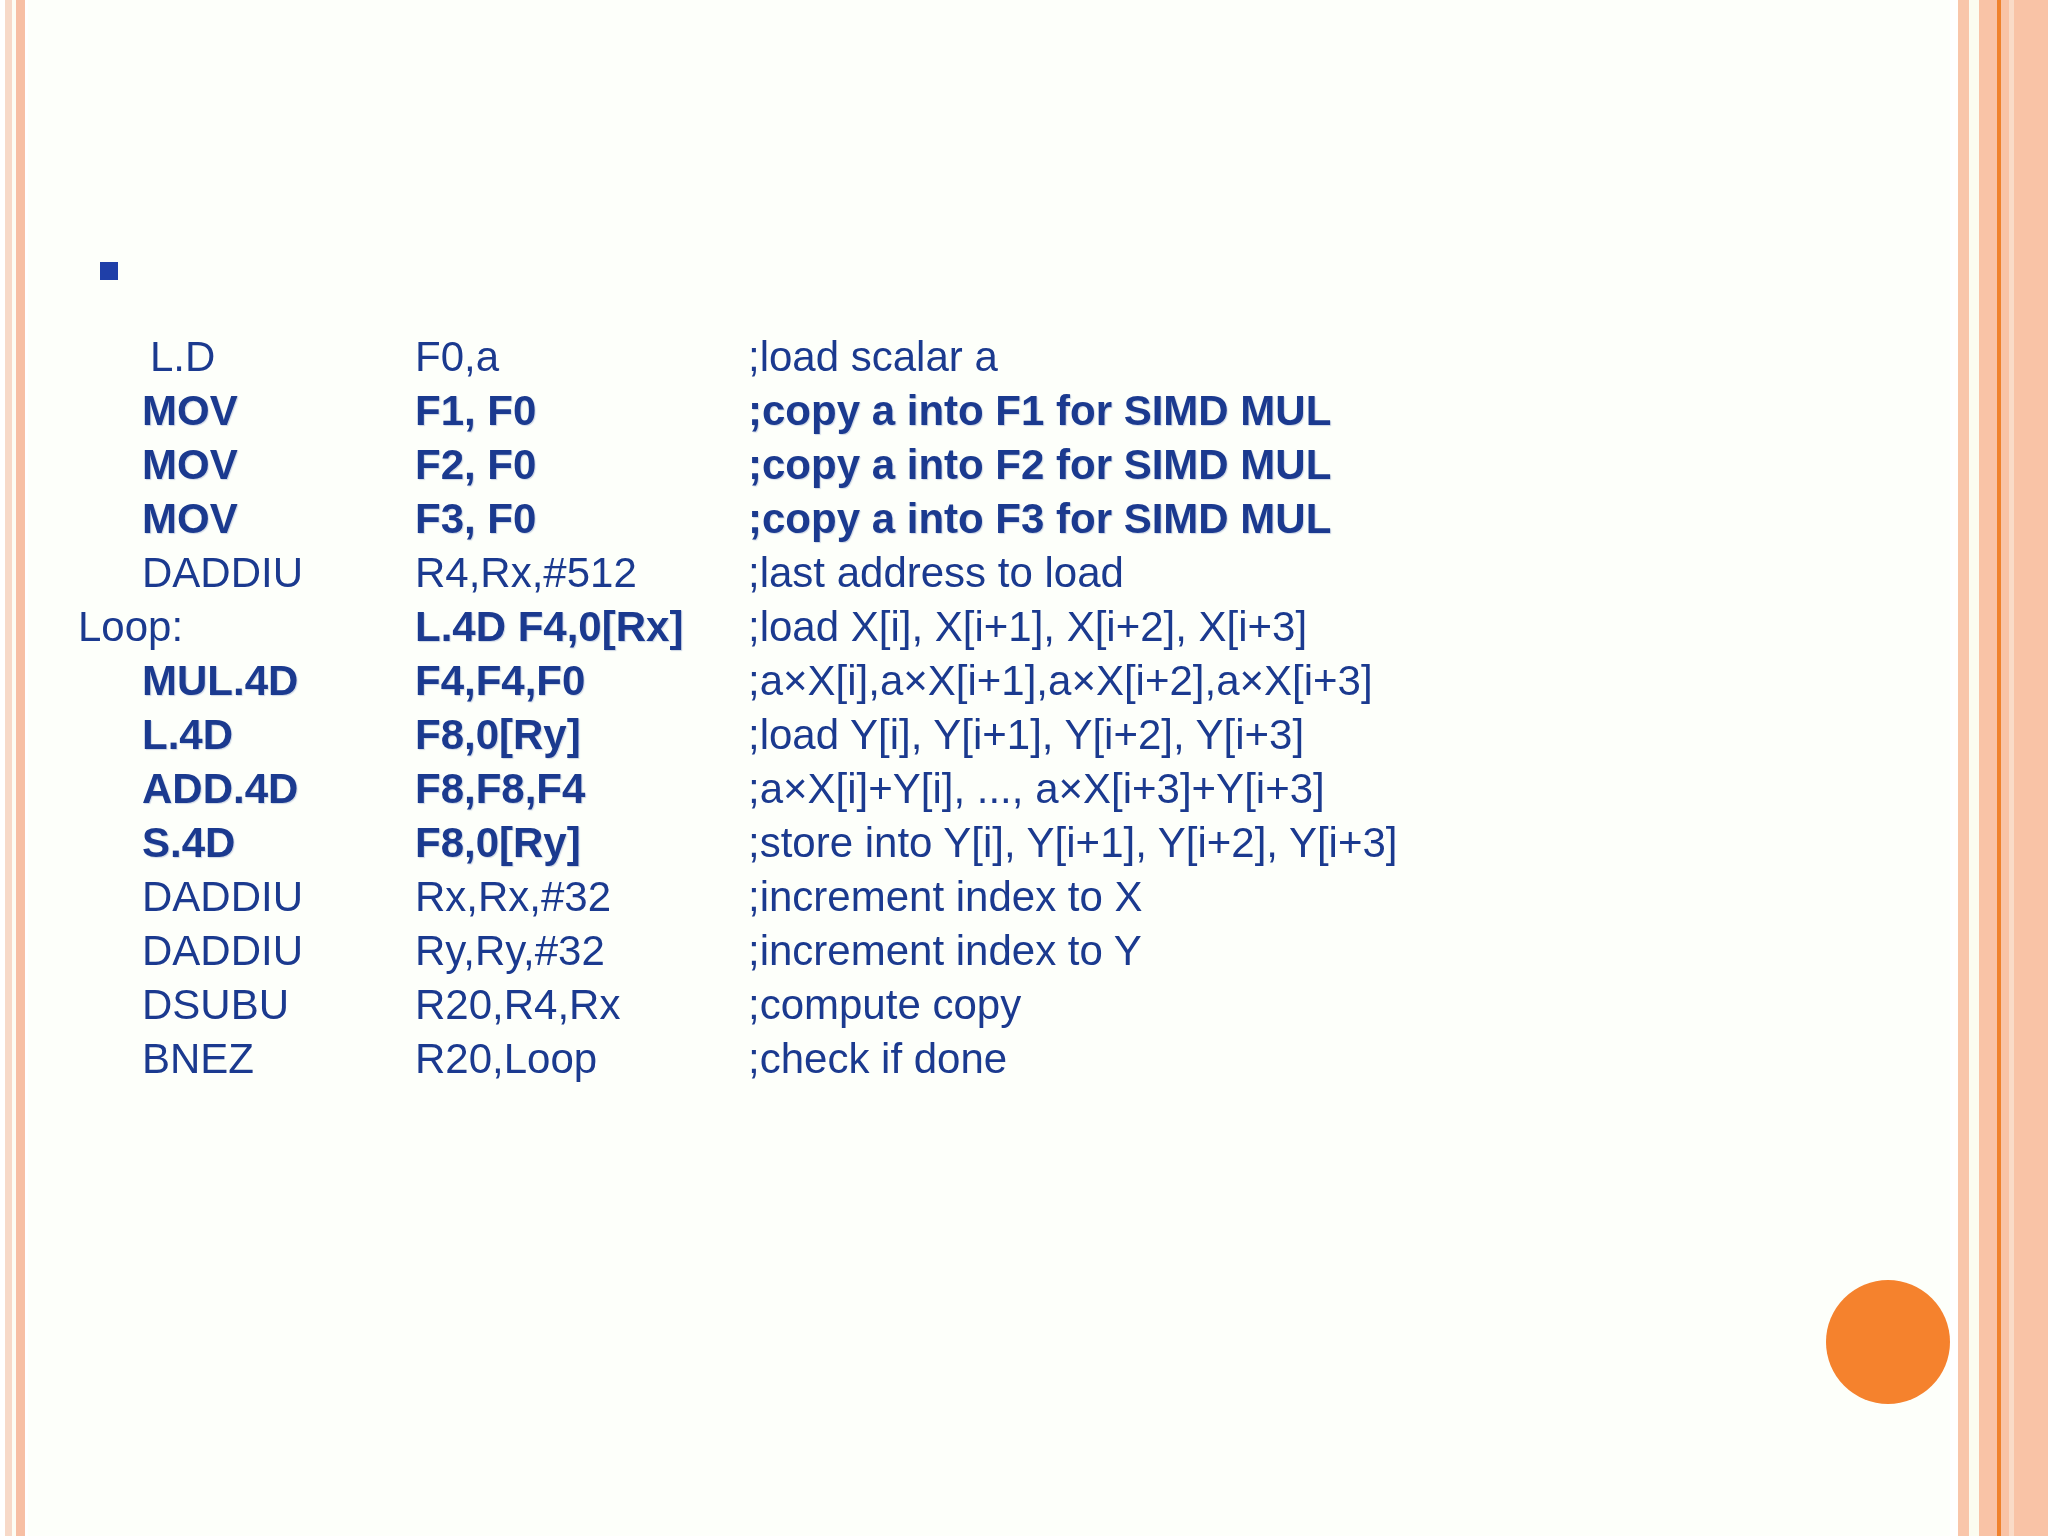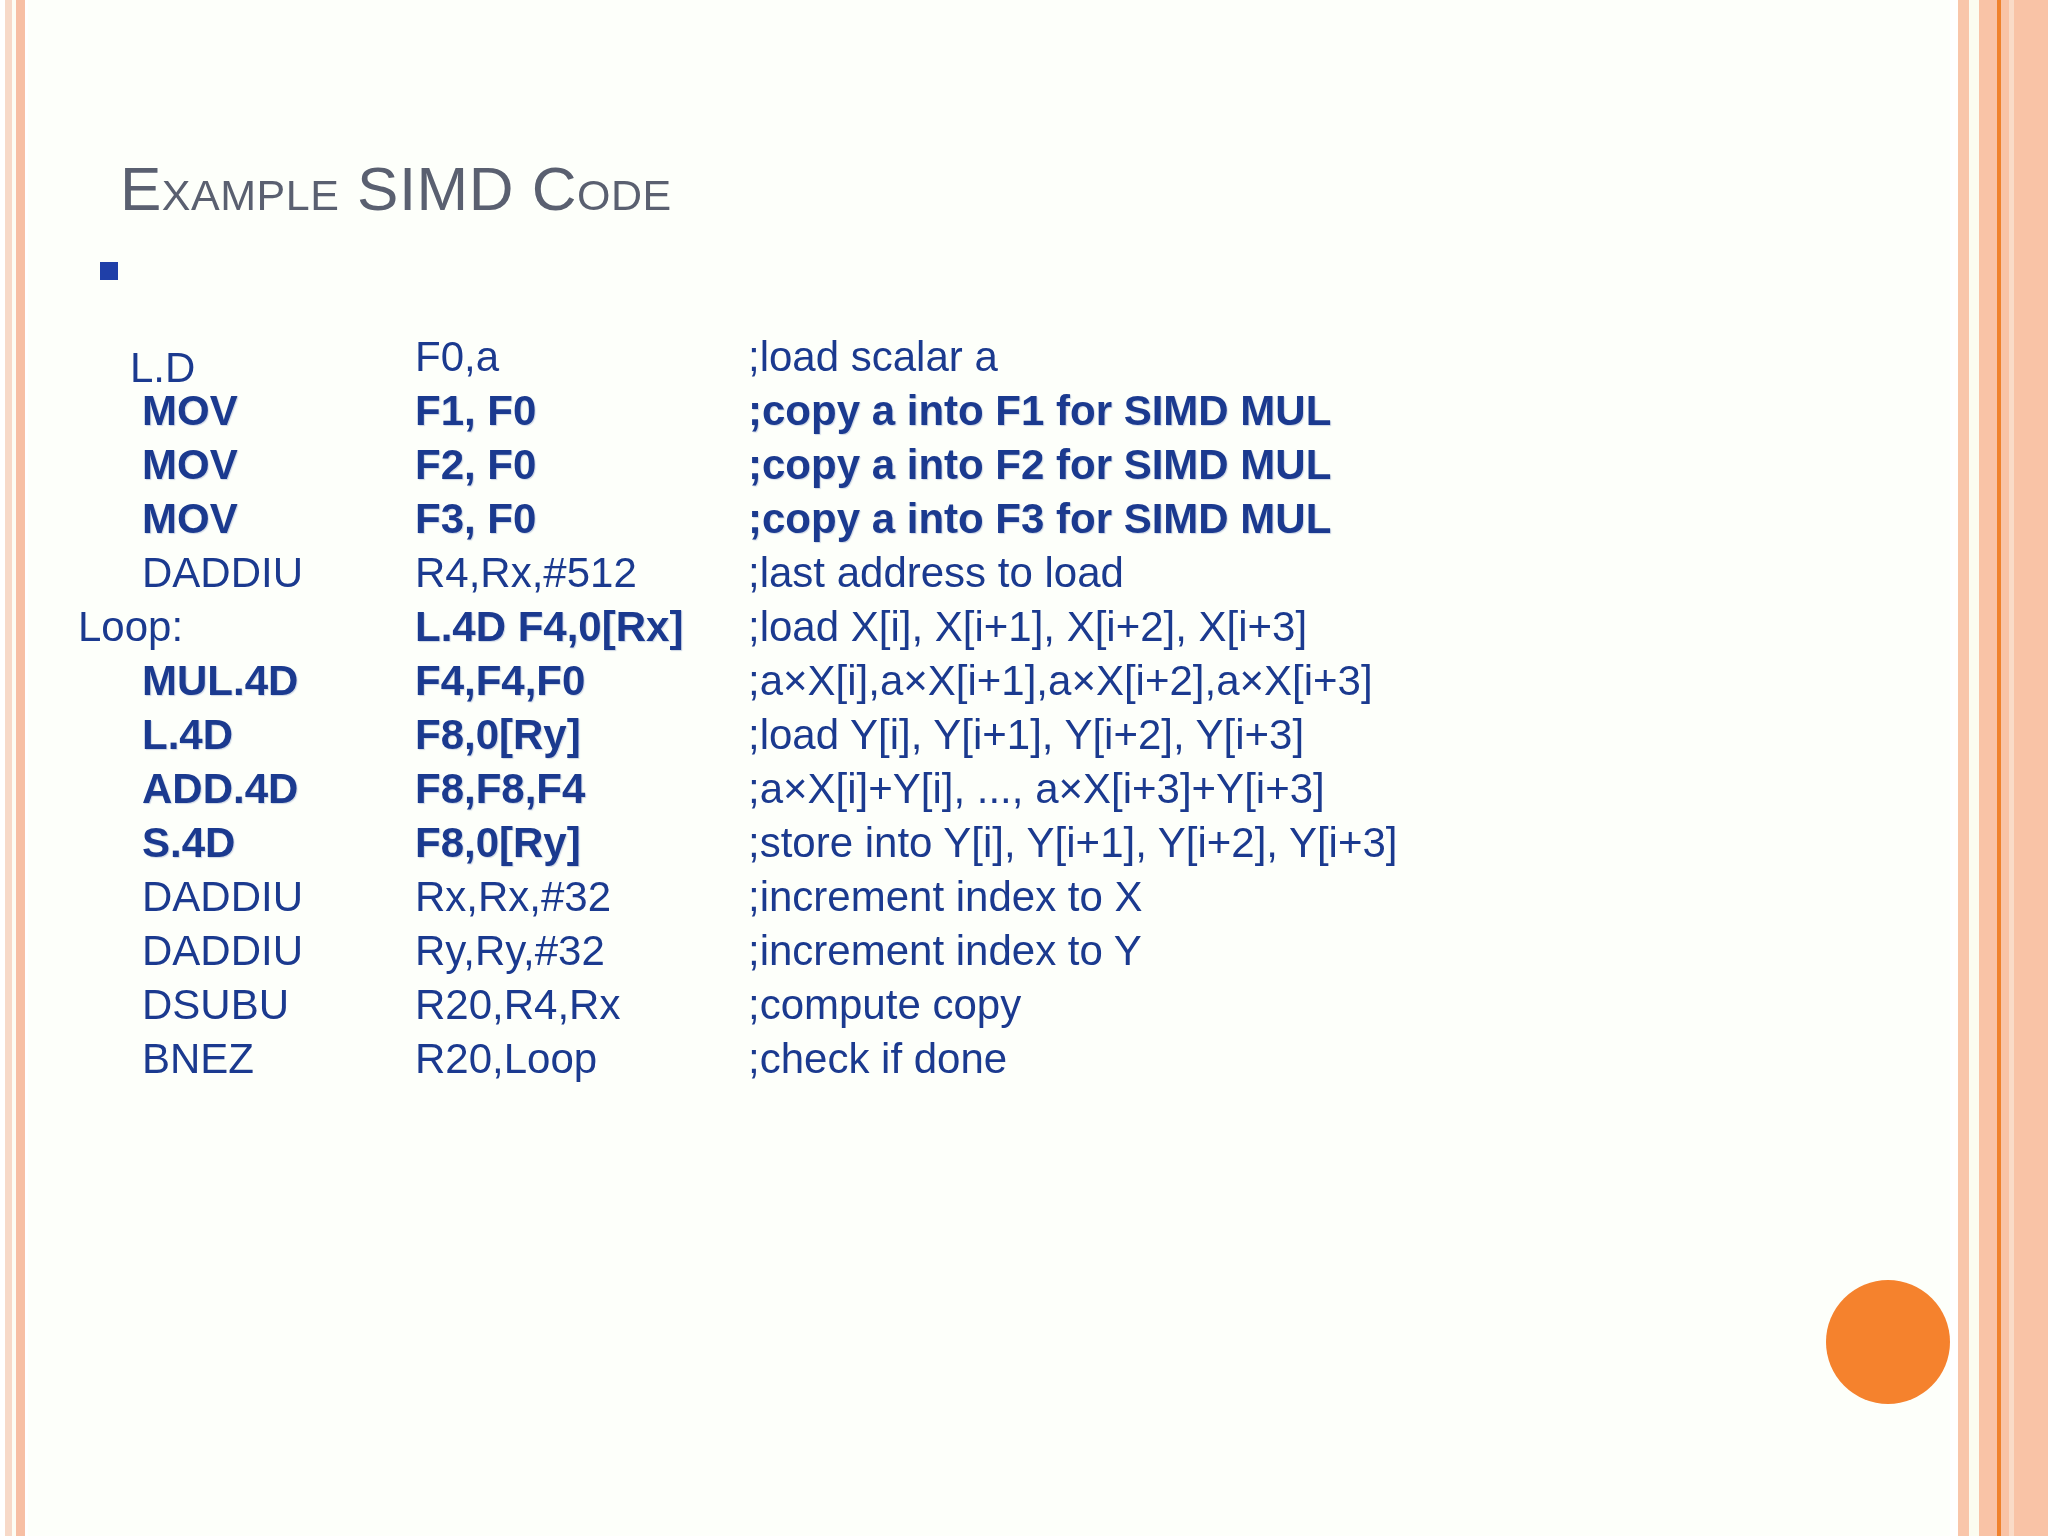--- a/index.html
+++ b/index.html
@@ -124,29 +124,28 @@
   <div class="stripe r-band1"></div>
   <div class="stripe r-gap1"></div>
   <div class="stripe r-band2"></div>
   <div class="stripe r-line"></div>
   <div class="stripe r-band3"></div>
   <div class="stripe r-gap2"></div>
   <div class="stripe r-band4"></div>
 
   <div id="accent-circle"></div>
 
-  <div id="title">Example SIMD Code</div>
 
   <div id="bullet-row">
     <span id="bullet-marker"></span>
   </div>
 
   <div id="code-block">
       <div class="code-row">
-        <span class="col-op" style="left: 52px; margin-top: 11px;">L.D</span>
+        <span class="col-op" style="left: 72px;">L.D</span>
         <span class="col-args">F0,a</span>
         <span class="col-comment">;load scalar a</span>
       </div>
       <div class="code-row">
         <span class="col-op bold shadowed" style="left: 64px;">MOV</span>
         <span class="col-args bold shadowed">F1, F0</span>
         <span class="col-comment bold shadowed">;copy a into F1 for SIMD MUL</span>
       </div>
       <div class="code-row">
         <span class="col-op bold shadowed" style="left: 64px;">MOV</span>

